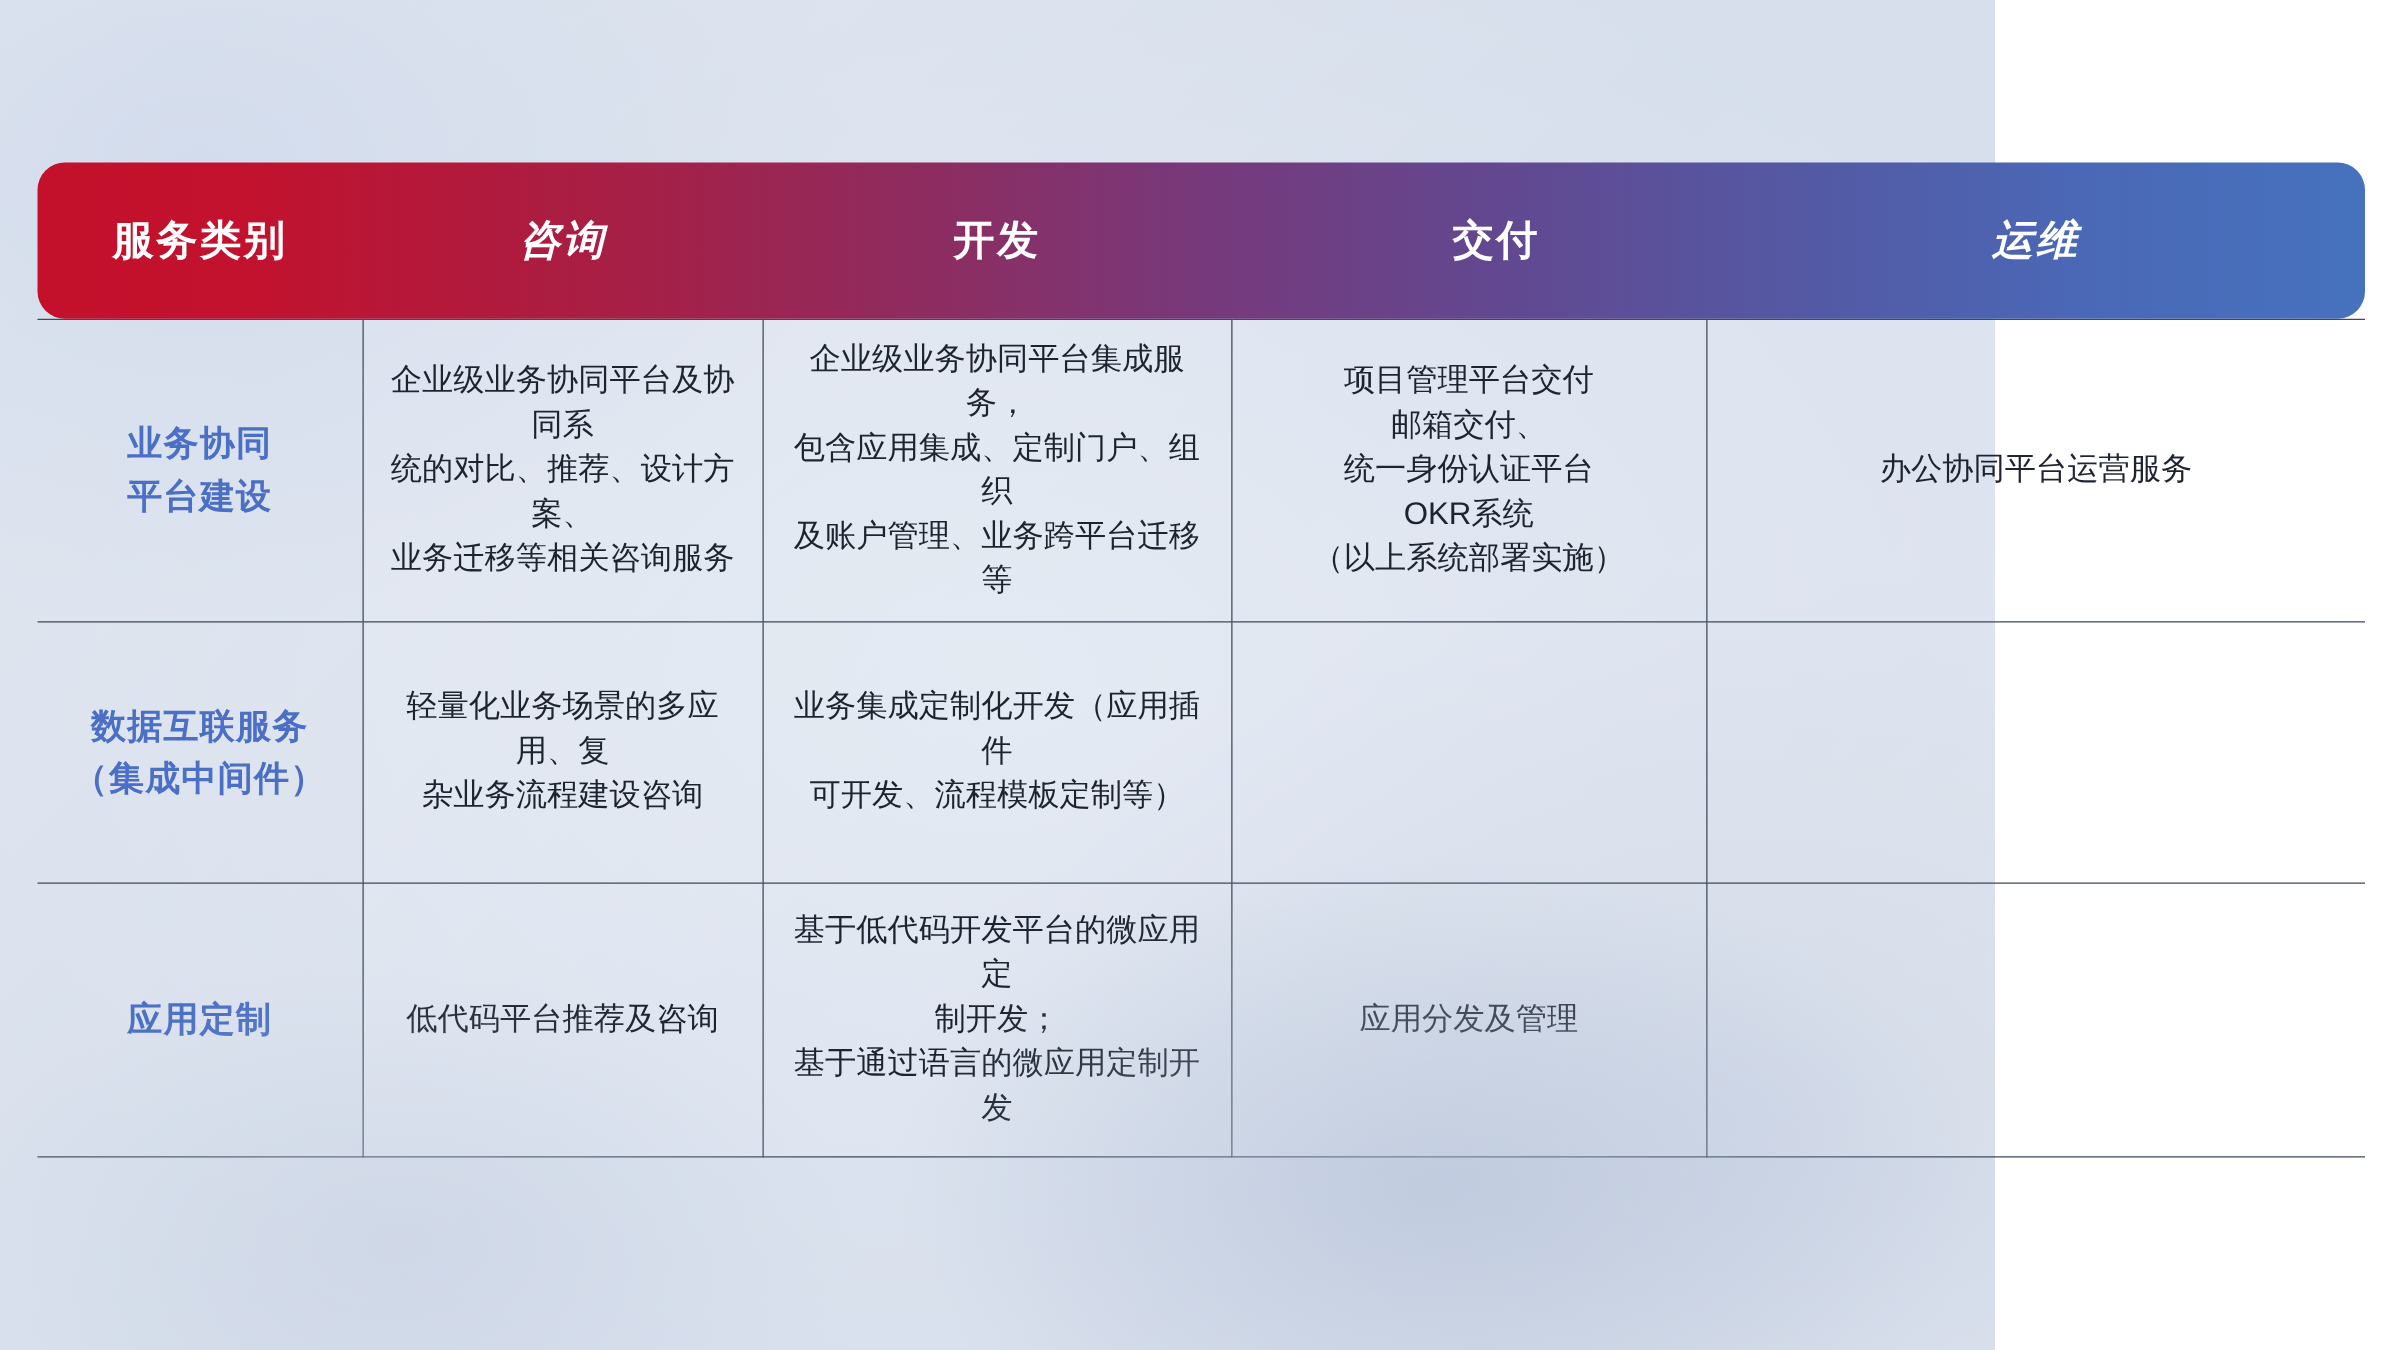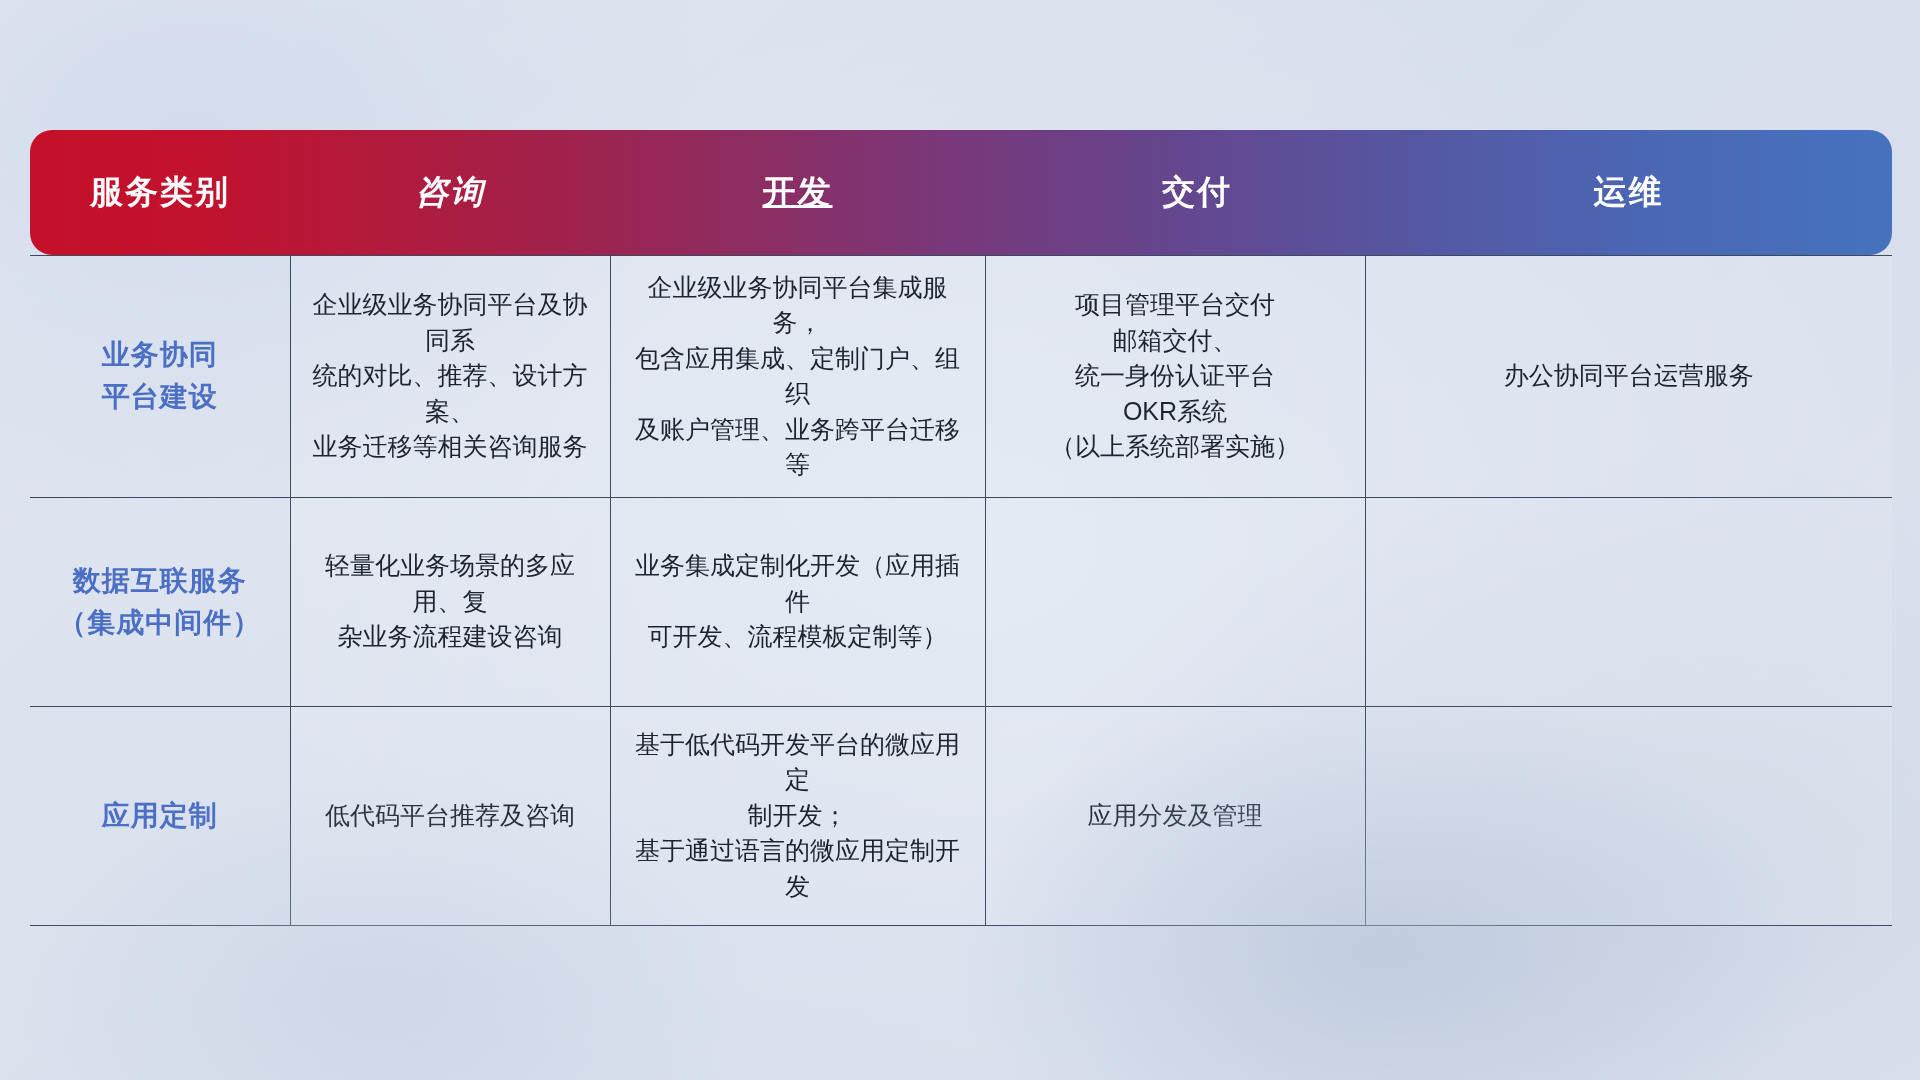--- a/index.html
+++ b/index.html
@@ -6,21 +6,21 @@
     margin: 0;
     padding: 0;
     width: 1920px;
     height: 1080px;
     overflow: hidden;
     font-family: "Liberation Sans", "DejaVu Sans", sans-serif;
   }
 
   #page {
     position: relative;
-    width: 1920px;
+    width: 1596px;
     height: 1080px;
     background:
       radial-gradient(1100px 700px at 88% 82%, rgba(205,214,230,0.85) 0%, rgba(205,214,230,0) 62%),
       radial-gradient(900px 620px at 10% 12%, rgba(208,218,236,0.8) 0%, rgba(208,218,236,0) 60%),
       radial-gradient(1300px 900px at 50% 50%, rgba(226,232,242,0.9) 0%, rgba(214,221,234,0.4) 70%),
       linear-gradient(135deg, #e9edf4 0%, #dfe6f0 28%, #d7e0ee 52%, #dbe2ee 76%, #e6eaf2 100%);
   }
 
   #page::after {
     content: "";
@@ -149,27 +149,27 @@
       <thead>
         <tr>
           <th>
             <div class="header-bar"></div>
             <span style="position:relative;z-index:2;">服务类别</span>
           </th>
           <th>
             <span style="position:relative;z-index:2;font-style:italic;">咨询</span>
           </th>
           <th>
-            <span style="position:relative;z-index:2;text-decoration:underline;">开发</span>
+            <span style="position:relative;z-index:2;">开发</span>
           </th>
           <th>
             <span style="position:relative;z-index:2;margin-left:44px;">交付</span>
           </th>
           <th>
-            <span style="position:relative;z-index:2;">运维</span>
+            <span style="position:relative;z-index:2;font-style:italic;">运维</span>
           </th>
         </tr>
       </thead>
       <tbody>
 
         <tr class="row-0">
           <td class="cat">
             <div class="cell-lines">
               <span>业务协同</span>
               <span>平台建设</span>

